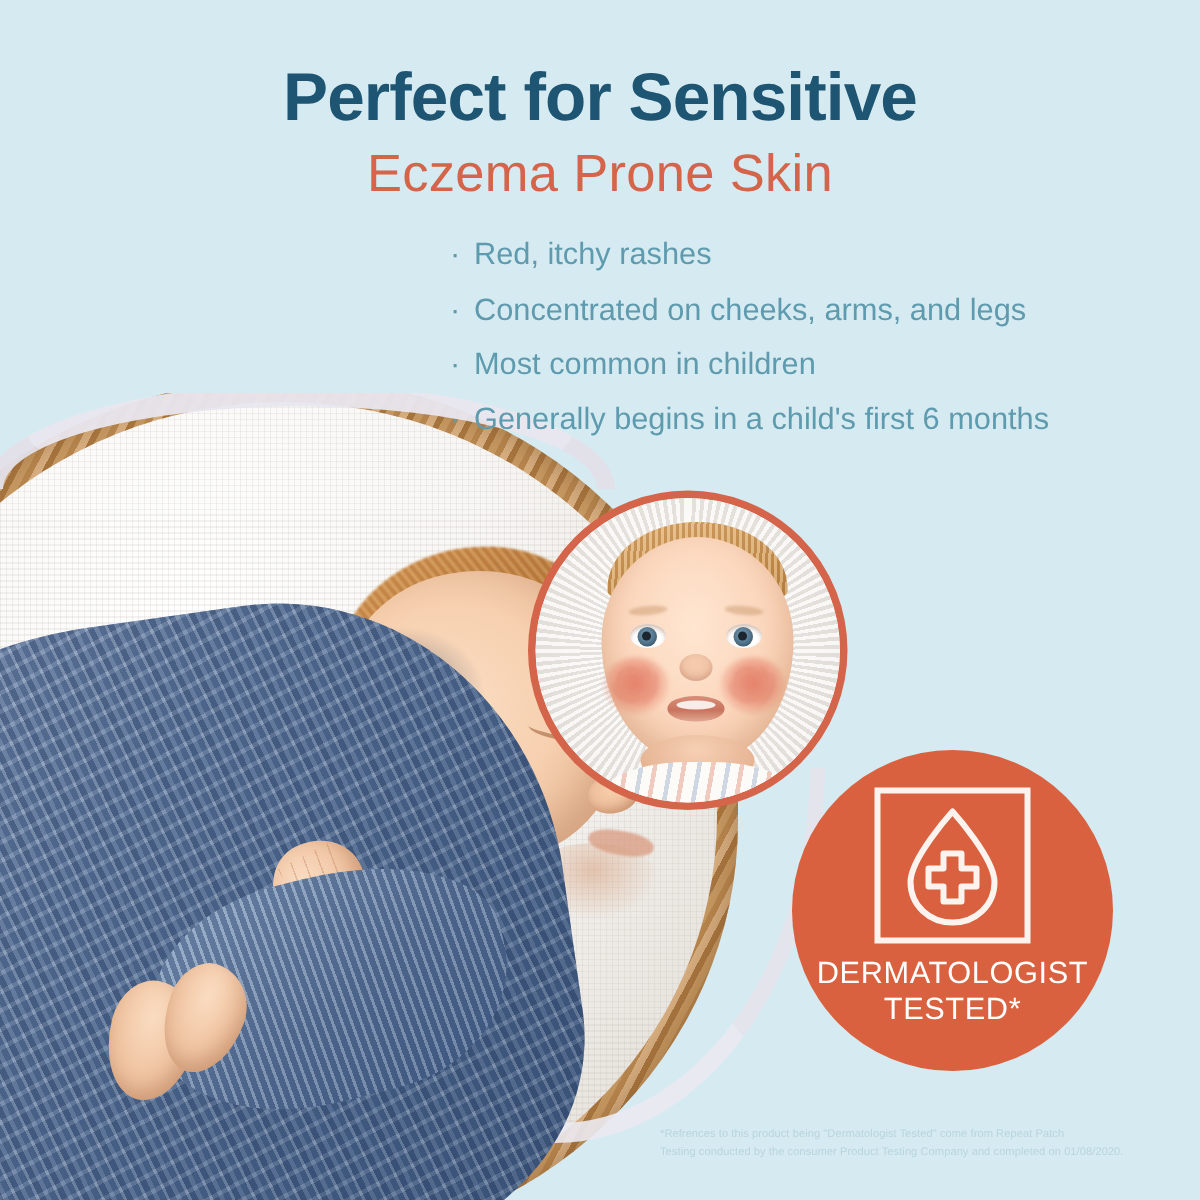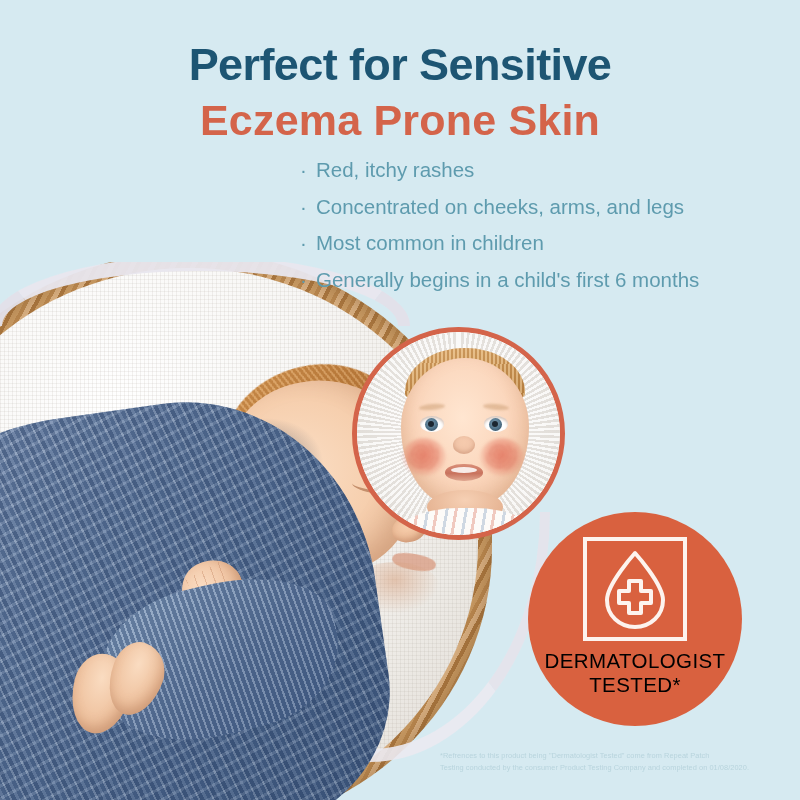--- a/index.html
+++ b/index.html
@@ -257,23 +257,23 @@
     line-height: 1.03;
     font-weight: 700;
     letter-spacing: -.6px;
     color: #1d5573;
   }
   .subhead {
     position: absolute;
     left: 0; top: 98px;
     width: 800px;
     text-align: center;
-    font-size: 43px;
+    font-size: 35px;
     line-height: 1.05;
-    font-weight: 700;
+    font-weight: 400;
     letter-spacing: .2px;
     color: #d4644a;
   }
 
   .bullets {
     position: absolute;
     left: 300px; top: 160px;
     width: 470px;
     list-style: none;
     margin: 0; padding: 0;
@@ -441,25 +441,25 @@
     left: 34px; top: 176px;
     width: 150px; height: 50px;
     border-radius: 44% 44% 20% 20% / 70% 70% 20% 20%;
     background: repeating-linear-gradient(100deg,
       #fdfbf8 0 6px, #f0c9bf 6px 9px, #fdfbf8 9px 16px, #cfd8e2 16px 19px);
   }
 
   
   .badge {
     position: absolute;
-    left: 528px; top: 512px;
+    left: 528px; top: 500px;
     width: 214px; height: 214px;
     border-radius: 50%;
     background: #d9613f;
-    color: #000000;
+    color: #ffffff;
     text-align: center;
   }
   .badge-icon {
     position: absolute;
     left: 50%; top: 24px;
     transform: translateX(-50%);
     width: 108px; height: 106px;
   }
   .badge-icon svg { display: block; width: 100%; height: 100%; }
   .badge-line1 {

